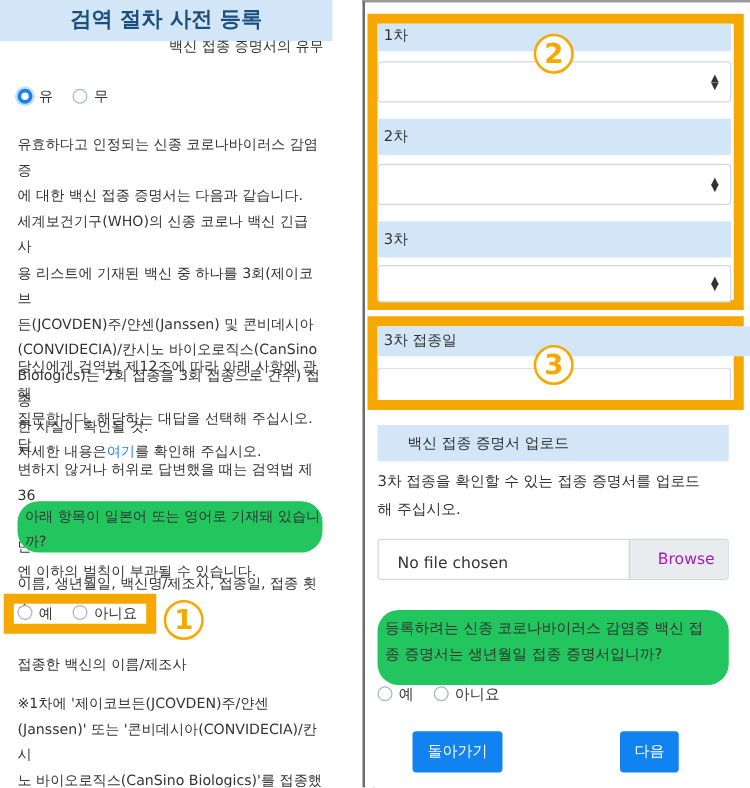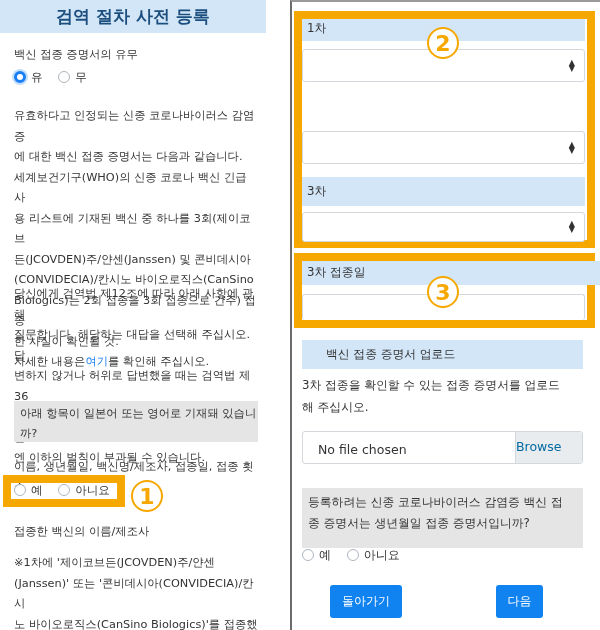--- a/index.html
+++ b/index.html
@@ -9,38 +9,38 @@
   #left { left:0; width:300px; border-right:2px solid #6b6b6b; }
   #right { left:290px; width:310px; border-left:2px solid #6b6b6b; border-top:2px solid #9a9a9a; }
   .title-bar { position:absolute; left:0; top:0; width:266px; height:33px; background:#d3e6f8;
                text-align:center; font-size:17px; font-weight:bold; color:#1c4f7d; line-height:33px; }
   .txt { position:absolute; left:14px; font-size:11.3px; line-height:20.5px; color:#333; width:245px; }
   .radio { display:inline-block; width:12px; height:12px; border-radius:50%; border:1px solid #adb5bd;
            box-sizing:border-box; vertical-align:-2px; margin-right:5px; background:#fff; }
   .radio.on { border:3.5px solid #1a7ef4; box-shadow:0 0 0 2px #c6dffb; }
   .radio-row { position:absolute; font-size:11.5px; color:#333; }
   .radio-row span.lbl { margin-right:12px; }
-  .qbox { position:absolute; background:#e5e5e5; color:#333; font-size:11.3px; line-height:20px; box-sizing:border-box; }
+  .qbox { position:absolute; background:#22c55e; color:#333; font-size:11.3px; line-height:20px; box-sizing:border-box;border-radius:17px; }
   .link { color:#1a7ef4; }
   .hl { position:absolute; border:8px solid #f6a800; box-sizing:border-box; }
   .num { position:absolute; width:32px; height:32px; border-radius:50%; border:2.5px solid #f6a800;
          color:#f6a800; font-weight:bold; font-size:22px; text-align:center; line-height:30px; box-sizing:border-box;
          background:rgba(255,255,255,0.85); }
   .sel { position:absolute; background:#fff; border:1px solid #d4d8dc; border-radius:3px; box-sizing:border-box; }
   .sel .arrow { position:absolute; right:9px; top:50%; transform:translateY(-50%); font-size:8px; line-height:6px; color:#333; text-align:center; }
   .lblbar { position:absolute; background:#d3e6f8; font-size:11.8px; color:#333; box-sizing:border-box; padding-left:5px; }
   .btn { position:absolute; background:#1183f0; color:#fff; font-size:12px; border-radius:3px; text-align:center; }
 </style>
 </head>
 <body>
 
 <div id="left" class="panel">
   <div class="title-bar">검역 절차 사전 등록</div>
 
-  <div class="txt" style="top:45px;">백신 접종 증명서의 유무</div>
+  <div class="txt" style="top:28px;text-align:right;">백신 접종 증명서의 유무</div>
   <div class="radio-row" style="left:14px; top:70px;">
     <span class="radio on"></span><span class="lbl">유</span>
     <span class="radio"></span><span class="lbl">무</span>
   </div>
 
   <div class="txt" style="top:106px;">
     <div>유효하다고 인정되는 신종 코로나바이러스 감염증</div>
     <div>에 대한 백신 접종 증명서는 다음과 같습니다.</div>
     <div>세계보건기구(WHO)의 신종 코로나 백신 긴급 사</div>
     <div>용 리스트에 기재된 백신 중 하나를 3회(제이코브</div>
@@ -86,20 +86,21 @@
 <div id="right" class="panel">
 
   <div class="hl" style="left:2px; top:9px; width:301px; height:237px;"></div>
 
   <div class="lblbar" style="left:10px; top:17px; width:283px; height:22px; line-height:18px;">1차</div>
   <div class="sel" style="left:10px; top:47px; width:283px; height:33px;">
     <span></span>
     <div class="arrow">▲<br>▼</div>
   </div>
 
+  <div class="lblbar" style="left:10px; top:93px; width:283px; height:29px; line-height:29px;">2차</div>
   <div class="sel" style="left:10px; top:129px; width:283px; height:33px;">
     <span></span>
     <div class="arrow">▲<br>▼</div>
   </div>
 
   <div class="lblbar" style="left:10px; top:175px; width:283px; height:29px; line-height:29px;">3차</div>
   <div class="sel" style="left:10px; top:210px; width:283px; height:30px;">
     <span></span>
     <div class="arrow">▲<br>▼</div>
   </div>
@@ -113,21 +114,21 @@
   </div>
   <div class="num" style="left:135px; top:274px;">3</div>
 
   <div class="lblbar" style="left:10px; top:338px; width:281px; height:29px; line-height:29px; padding-left:24px;">백신 접종 증명서 업로드</div>
   <div class="txt" style="left:10px; top:372px; width:285px; font-size:11.8px; line-height:22px;">
     <div>3차 접종을 확인할 수 있는 접종 증명서를 업로드</div>
     <div>해 주십시오.</div>
   </div>
   <div class="sel" style="left:10px; top:429px; width:281px; height:33px; overflow:hidden;">
     <span style="position:absolute; left:15px; top:10px; font-size:12.5px; color:#333;">No file chosen</span>
-    <span style="position:absolute; right:0; top:0; width:66px; height:31px; background:#e9ecef; border-left:1px solid #d4d8dc; text-align:left; line-height:29px; font-size:12.5px; color:#0369a1;">Browse</span>
+    <span style="position:absolute; right:0; top:0; width:66px; height:31px; background:#e9ecef; border-left:1px solid #d4d8dc; text-align:center; line-height:29px; font-size:12.5px; color:#a21caf;padding-left:12px;">Browse</span>
   </div>
 
   <div class="qbox" style="left:10px; top:486px; width:281px; height:60px; padding:4px 0 0 6px; font-size:11.8px; line-height:21px;">
     <div>등록하려는 신종 코로나바이러스 감염증 백신 접</div>
     <div>종 증명서는 생년월일 접종 증명서입니까?</div>
   </div>
   <div class="radio-row" style="left:10px; top:545px; font-size:12px;">
     <span class="radio"></span><span class="lbl">예</span>
     <span class="radio"></span><span class="lbl">아니요</span>
   </div>

